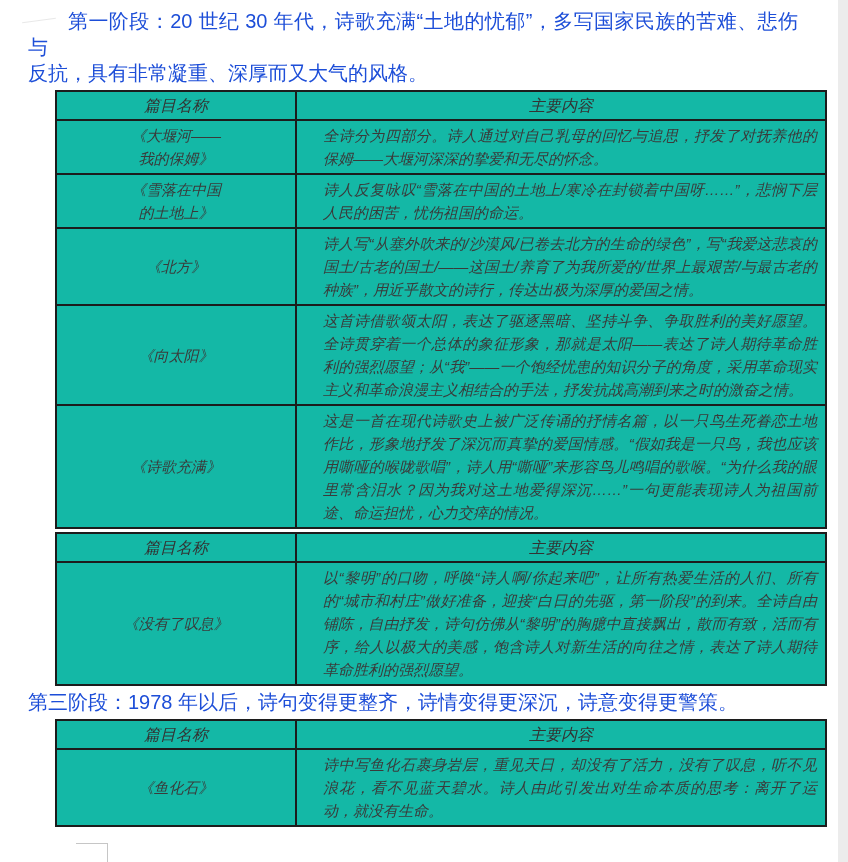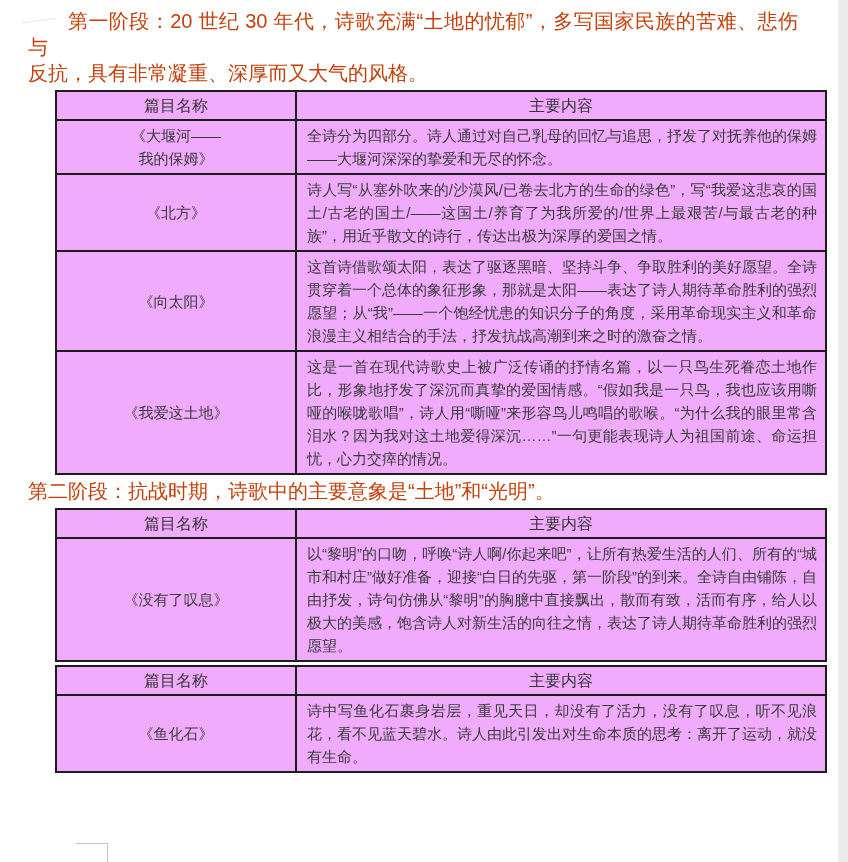--- a/index.html
+++ b/index.html
@@ -14,37 +14,38 @@
     position: relative;
     font-family: "Liberation Sans", "DejaVu Sans", sans-serif;
     color: #383838;
   }
   .page {
     position: relative;
     width: 838px;
     padding-top: 5px;
   }
   .heading {
-    color: #c2410c;
+    color: #1d4ed8;
     font-size: 20px;
     line-height: 26px;
     margin: 3px 0 4px 28px;
     width: 770px;
     white-space: pre-line;
     text-align: justify;
   }
   .heading.indent {
     text-indent: 2em;
   }
   table.poem-table {
     border-collapse: collapse;
     table-layout: fixed;
     margin: 0 0 3px 55px;
     width: 770px;
-    background: #f0abfc;
+    background: #14b8a6;
+    font-style: italic;
   }
   table.poem-table col.c-title   { width: 240px; }
   table.poem-table col.c-content { width: 530px; }
   table.poem-table th,
   table.poem-table td {
     border: 2px solid #1c1c1c;
     font-weight: normal;
     font-size: 15px;
     line-height: 23px;
     vertical-align: middle;
@@ -57,21 +58,21 @@
     color: #333;
   }
   td.cell-title {
     text-align: center;
     padding: 3px 6px;
     white-space: pre-line;
     font-size: 16px;
     color: #3a3a3a;
   }
   td.cell-content {
-    padding: 3px 8px 3px 10px;
+    padding: 3px 8px 3px 26px;
     text-align: justify;
     color: #3a3a3a;
   }
   
   .scroll-strip {
     position: absolute;
     top: 0;
     left: 838px;
     width: 10px;
     height: 862px;
@@ -115,52 +116,57 @@
             <th>主要内容</th>
           </tr>
         </thead>
         <tbody>
           <tr>
             <td class="cell-title">《大堰河——
 我的保姆》</td>
             <td class="cell-content">全诗分为四部分。诗人通过对自己乳母的回忆与追思，抒发了对抚养他的保姆——大堰河深深的挚爱和无尽的怀念。</td>
           </tr>
           <tr>
+            <td class="cell-title">《雪落在中国
+的土地上》</td>
+            <td class="cell-content">诗人反复咏叹“雪落在中国的土地上/寒冷在封锁着中国呀……”，悲悯下层人民的困苦，忧伤祖国的命运。</td>
+          </tr>
+          <tr>
             <td class="cell-title">《北方》</td>
             <td class="cell-content">诗人写“从塞外吹来的/沙漠风/已卷去北方的生命的绿色”，写“我爱这悲哀的国土/古老的国土/——这国土/养育了为我所爱的/世界上最艰苦/与最古老的种族”，用近乎散文的诗行，传达出极为深厚的爱国之情。</td>
           </tr>
           <tr>
             <td class="cell-title">《向太阳》</td>
             <td class="cell-content">这首诗借歌颂太阳，表达了驱逐黑暗、坚持斗争、争取胜利的美好愿望。全诗贯穿着一个总体的象征形象，那就是太阳——表达了诗人期待革命胜利的强烈愿望；从“我”——一个饱经忧患的知识分子的角度，采用革命现实主义和革命浪漫主义相结合的手法，抒发抗战高潮到来之时的激奋之情。</td>
           </tr>
           <tr>
-            <td class="cell-title">《我爱这土地》</td>
+            <td class="cell-title">《诗歌充满》</td>
             <td class="cell-content">这是一首在现代诗歌史上被广泛传诵的抒情名篇，以一只鸟生死眷恋土地作比，形象地抒发了深沉而真挚的爱国情感。“假如我是一只鸟，我也应该用嘶哑的喉咙歌唱”，诗人用“嘶哑”来形容鸟儿鸣唱的歌喉。“为什么我的眼里常含泪水？因为我对这土地爱得深沉……”一句更能表现诗人为祖国前途、命运担忧，心力交瘁的情况。</td>
           </tr>
         </tbody>
       </table>
-      <p class="heading">第二阶段：抗战时期，诗歌中的主要意象是“土地”和“光明”。</p>
       <table class="poem-table">
         <colgroup>
           <col class="c-title">
           <col class="c-content">
         </colgroup>
         <thead>
           <tr>
             <th>篇目名称</th>
             <th>主要内容</th>
           </tr>
         </thead>
         <tbody>
           <tr>
             <td class="cell-title">《没有了叹息》</td>
             <td class="cell-content">以“黎明”的口吻，呼唤“诗人啊/你起来吧”，让所有热爱生活的人们、所有的“城市和村庄”做好准备，迎接“白日的先驱，第一阶段”的到来。全诗自由铺陈，自由抒发，诗句仿佛从“黎明”的胸臆中直接飘出，散而有致，活而有序，给人以极大的美感，饱含诗人对新生活的向往之情，表达了诗人期待革命胜利的强烈愿望。</td>
           </tr>
         </tbody>
       </table>
+      <p class="heading">第三阶段：1978 年以后，诗句变得更整齐，诗情变得更深沉，诗意变得更警策。</p>
       <table class="poem-table">
         <colgroup>
           <col class="c-title">
           <col class="c-content">
         </colgroup>
         <thead>
           <tr>
             <th>篇目名称</th>
             <th>主要内容</th>
           </tr>

